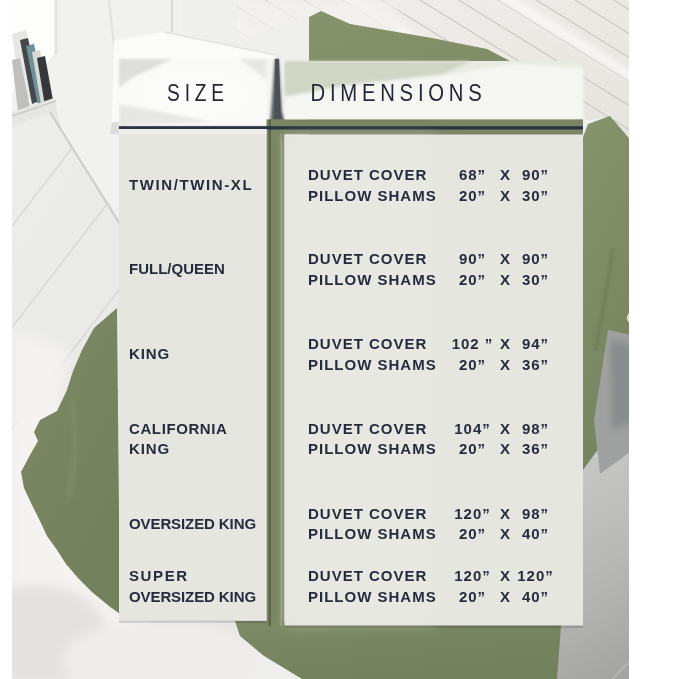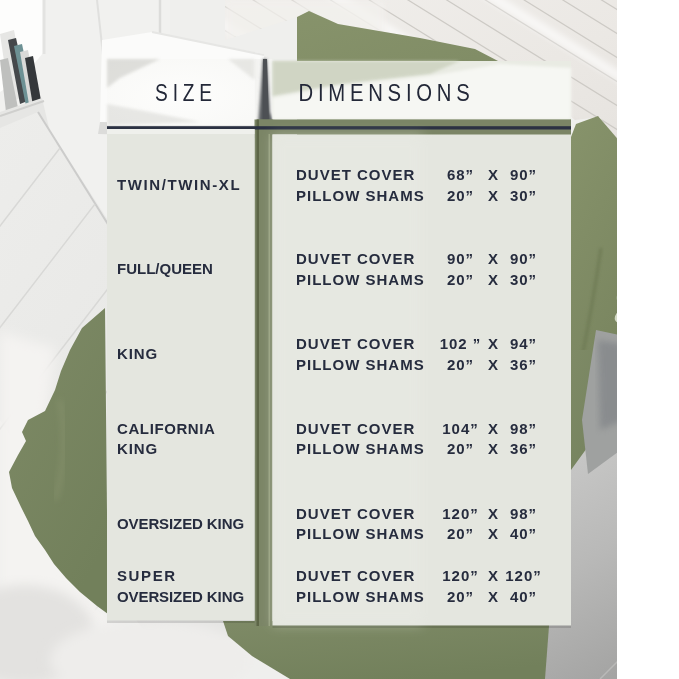--- a/index.html
+++ b/index.html
@@ -1,15 +1,15 @@
 <!DOCTYPE html>
 <html><head><meta charset="utf-8">
 <style>
   html,body{margin:0;padding:0;background:#fff;}
-  #stage{position:relative;width:617px;height:679px;overflow:hidden;}
+  #stage{position:relative;width:617px;height:679px;overflow:hidden;margin-left:12px;}
   svg{position:absolute;left:0;top:0;}
 </style></head>
 <body>
 <div id="stage">
 <svg width="679" height="679" viewBox="0 0 679 679">
 <defs>
   <linearGradient id="brickg" x1="0" y1="0" x2="1" y2="1">
     <stop offset="0" stop-color="#f1efec"></stop>
           <stop offset="0.5" stop-color="#ebe8e4"></stop>
           <stop offset="1" stop-color="#e2dfdb"></stop>

